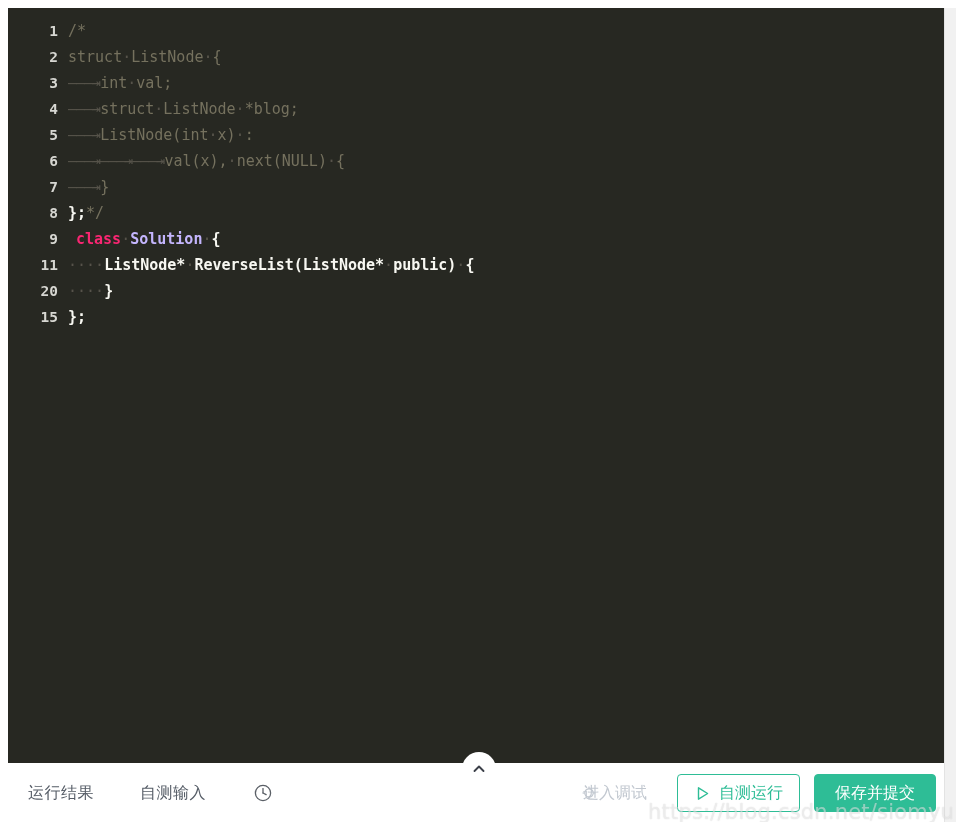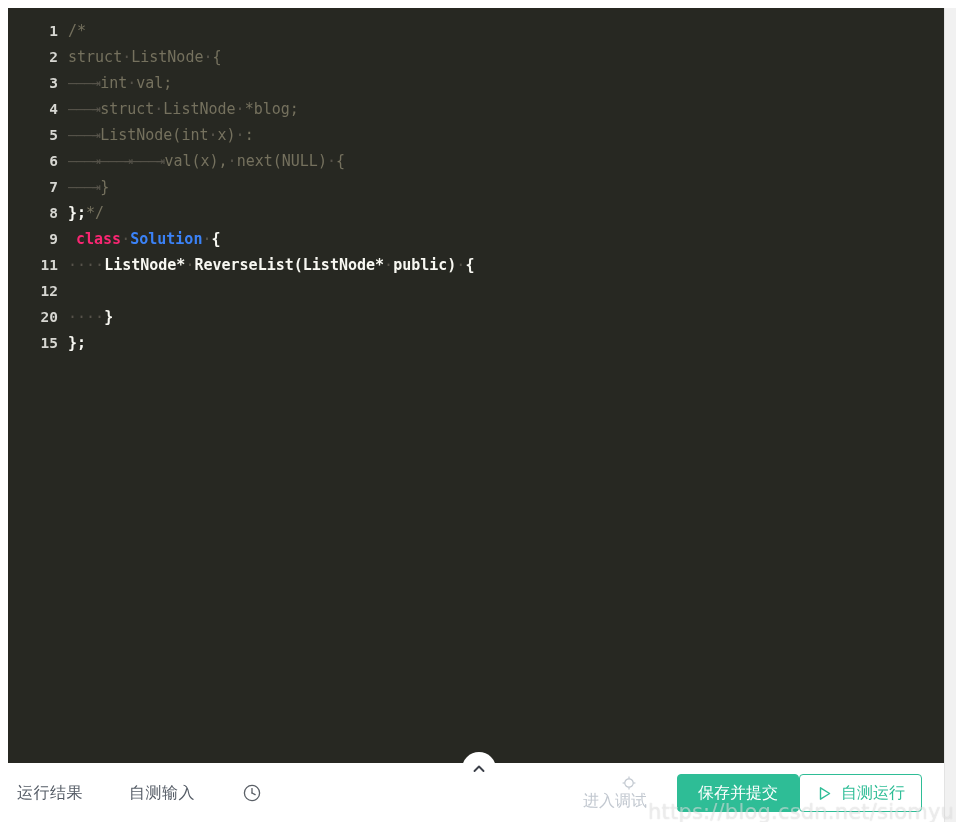--- a/index.html
+++ b/index.html
@@ -63,21 +63,21 @@
   }
   .code-text {
     flex: 1 1 auto;
     color: #f8f8f2;
     white-space: pre;
   }
 
   
   .tok-comment   { color: #75715e; }
   .tok-keyword   { color: #f92672; font-weight: bold; margin-left: 8px; }
-  .tok-type      { color: #3b82f6; font-weight: bold; }
+  .tok-type      { color: #c4b5fd; font-weight: bold; }
   .tok-plain     { color: #f8f8f2; font-weight: bold; }
 
   
   .dot  { color: #56534a; }
   .tabm { color: #56534a; letter-spacing: -1px; }
 
   
   #editor-scrollbar-track {
     position: absolute;
     right: 0px;
@@ -122,21 +122,21 @@
     top: 764px;
     width: 944px;
     height: 58px;
     background: #ffffff;
     display: flex;
     align-items: center;
   }
   .bb-left {
     display: flex;
     align-items: center;
-    padding-left: 17px;
+    padding-left: 28px;
   }
   .bb-tab {
     font-family: "DejaVu Sans", "Liberation Sans", sans-serif;
     font-size: 16px;
     color: #555c66;
     margin-right: 46px;
     cursor: pointer;
     letter-spacing: 0.5px;
   }
   #history-icon {
@@ -156,21 +156,20 @@
   }
   #debug-button {
     display: inline-flex;
     align-items: center;
     color: #c2c8d0;
     font-family: "DejaVu Sans", "Liberation Sans", sans-serif;
     font-size: 16px;
     margin-right: 30px;
     cursor: default;
     position: relative;
-    flex-direction: column;
   }
   #debug-icon {
     position: relative;
     left: 14px;
     width: 16px;
     height: 16px;
     display: inline-flex;
     align-items: center;
     justify-content: center;
   }
@@ -274,24 +273,20 @@
         <span class="gutter">9</span>
         <span class="code-text"><span class="tok-keyword">class</span><span class="dot">·</span><span class="tok-type">Solution</span><span class="dot">·</span><span class="tok-plain">{</span></span>
       </div>
 
 
       <div class="code-line">
         <span class="gutter">11</span>
         <span class="code-text"><span class="dot">····</span><span class="tok-plain">ListNode*</span><span class="dot">·</span><span class="tok-plain">ReverseList(ListNode*</span><span class="dot">·</span><span class="tok-plain">public)</span><span class="dot">·</span><span class="tok-plain">{</span></span>
       </div>
 
-      <div class="code-line">
-        <span class="gutter">12</span>
-        <span class="code-text"></span>
-      </div>
 
       <div class="code-line">
         <span class="gutter">20</span>
         <span class="code-text"><span class="dot">····</span><span class="tok-plain">}</span></span>
       </div>
 
       <div class="code-line">
         <span class="gutter">15</span>
         <span class="code-text"><span class="tok-plain">};</span></span>
       </div>
@@ -335,31 +330,31 @@
             <circle cx="8" cy="8" r="4.2" fill="none" stroke="#c2c8d0" stroke-width="1.2"></circle>
             <line x1="1.6" y1="8" x2="3.8" y2="8" stroke="#c2c8d0" stroke-width="1.2"></line>
             <line x1="12.2" y1="8" x2="14.4" y2="8" stroke="#c2c8d0" stroke-width="1.2"></line>
             <line x1="8" y1="1.6" x2="8" y2="3.8" stroke="#c2c8d0" stroke-width="1.2"></line>
             <line x1="8" y1="12.2" x2="8" y2="14.4" stroke="#c2c8d0" stroke-width="1.2"></line>
           </svg>
         </span>
         <span id="debug-label">进入调试</span>
       </span>
 
-      <span class="btn" id="submit-button">
-        <span>保存并提交</span>
-      </span>
-
       <span class="btn" id="run-button">
         <span class="play-icon">
           <svg width="17" height="17" viewBox="0 0 17 17">
             <polygon points="4.5,2.8 13.6,8.5 4.5,14.2" fill="none" stroke="#2ebd96" stroke-width="1.4" stroke-linejoin="round"></polygon>
           </svg>
         </span>
         <span>自测运行</span>
       </span>
 
+      <span class="btn" id="submit-button">
+        <span>保存并提交</span>
+      </span>
+
     </div>
   </div>
 
   <div id="watermark">https://blog.csdn.net/siomyu</div>
 
 </div>
 
 </body></html>

